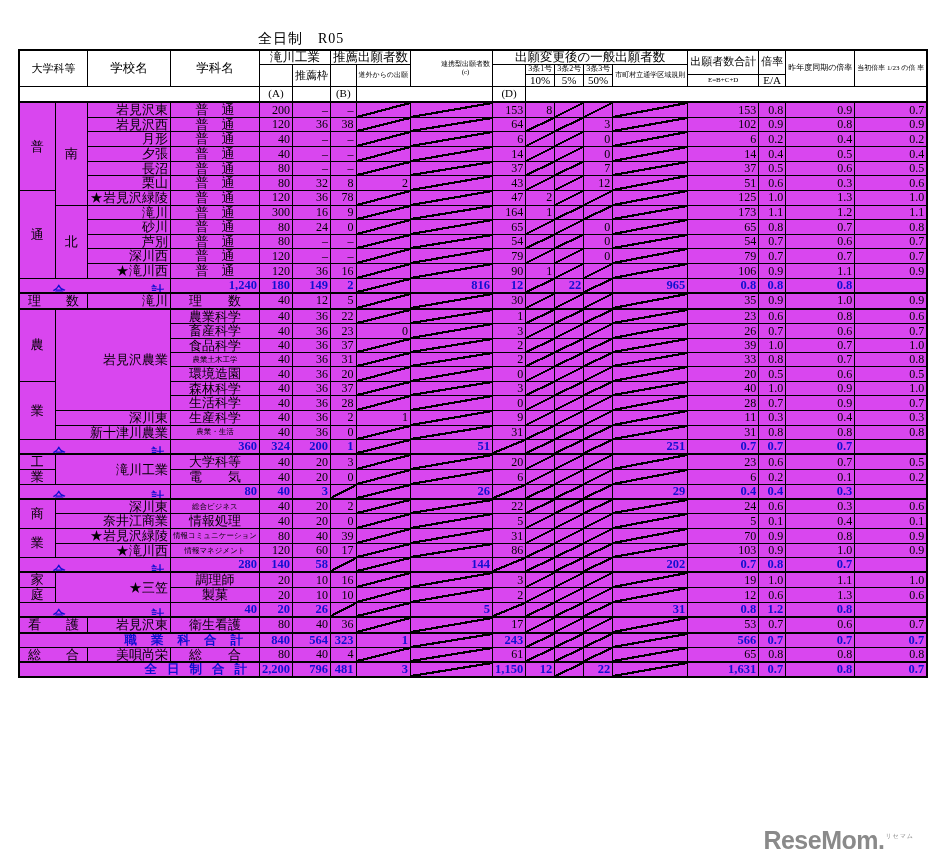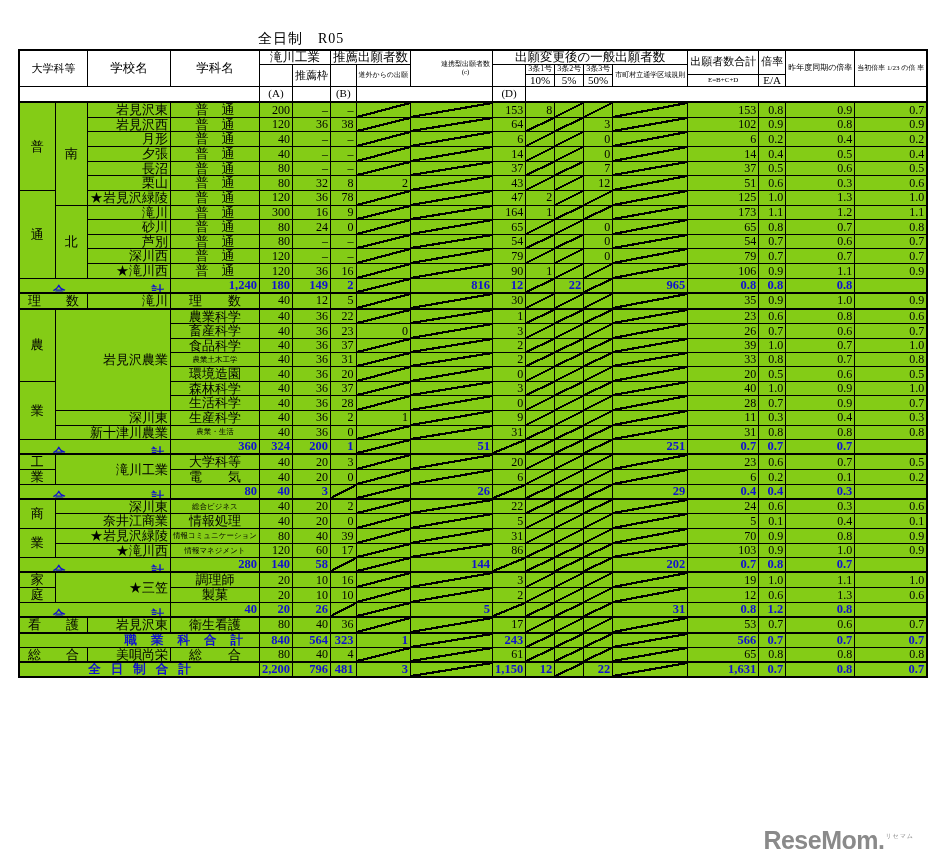--- a/index.html
+++ b/index.html
@@ -32,21 +32,21 @@
     position:absolute;left:258px;top:18px;
     font-size:14px;letter-spacing:1px;font-family:Liberation Serif, serif;
   }
 
   
   .tbl-wrap{position:absolute;left:18px;top:49px;}
   table.grid{
     border-collapse:collapse;
     table-layout:fixed;
     font-size:11px;
-    background:#84cc16;
+    background:#d946ef;
   }
   table.grid td,table.grid th{
     border:1px solid #000;
     padding:0 2px;
     margin:0;
     font-weight:normal;
     line-height:1.05;
     vertical-align:middle;
     overflow:hidden;
     white-space:nowrap;
@@ -102,21 +102,21 @@
   td.total-label span.b{position:absolute;right:6px;}
   td.grand-label{
     text-align:right;font-size:13.5px;color:#1010d0;font-weight:bold;
     letter-spacing:14px;text-indent:14px;
   }
   td.grand-label2{
     text-align:center;font-size:13.5px;color:#1010d0;font-weight:bold;
     letter-spacing:10px;text-indent:10px;
   }
   tr.thick-top td{border-top:2px solid #000;}
-  tr.thick-bot td{border-bottom:2px solid #000;}
+  tr.thick-bot td{border-bottom:2px solid #000;text-align:right;}
 
   
   .watermark{
     position:absolute;right:14px;bottom:10px;
     font-family:"Liberation Sans","DejaVu Sans",sans-serif;
     font-size:25px;font-weight:bold;color:#8a8a8a;
     letter-spacing:-0.5px;
     display:flex;align-items:flex-end;
   }
   .watermark .tm{font-size:6px;font-weight:normal;margin-left:1px;

